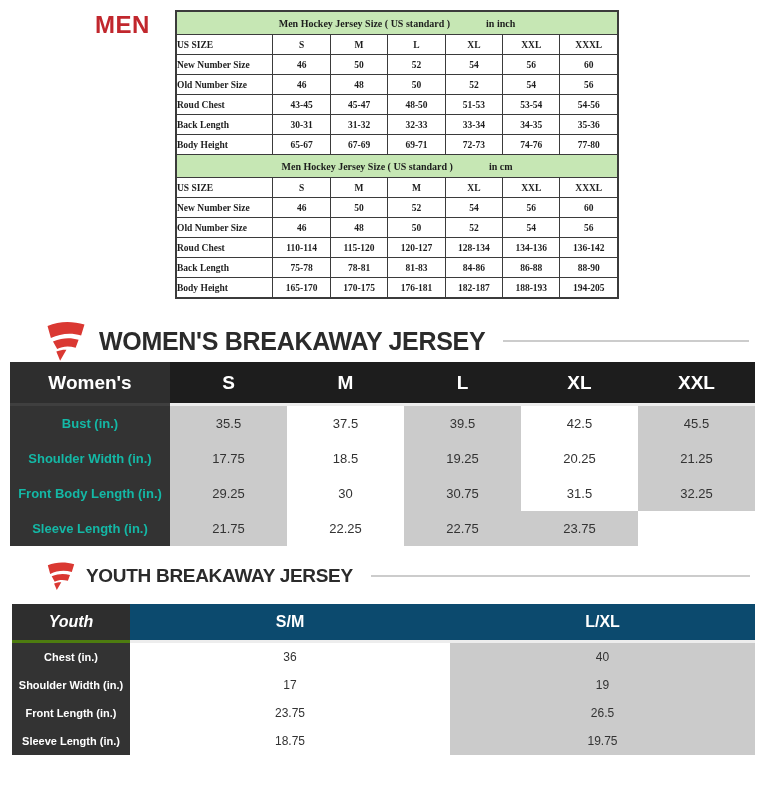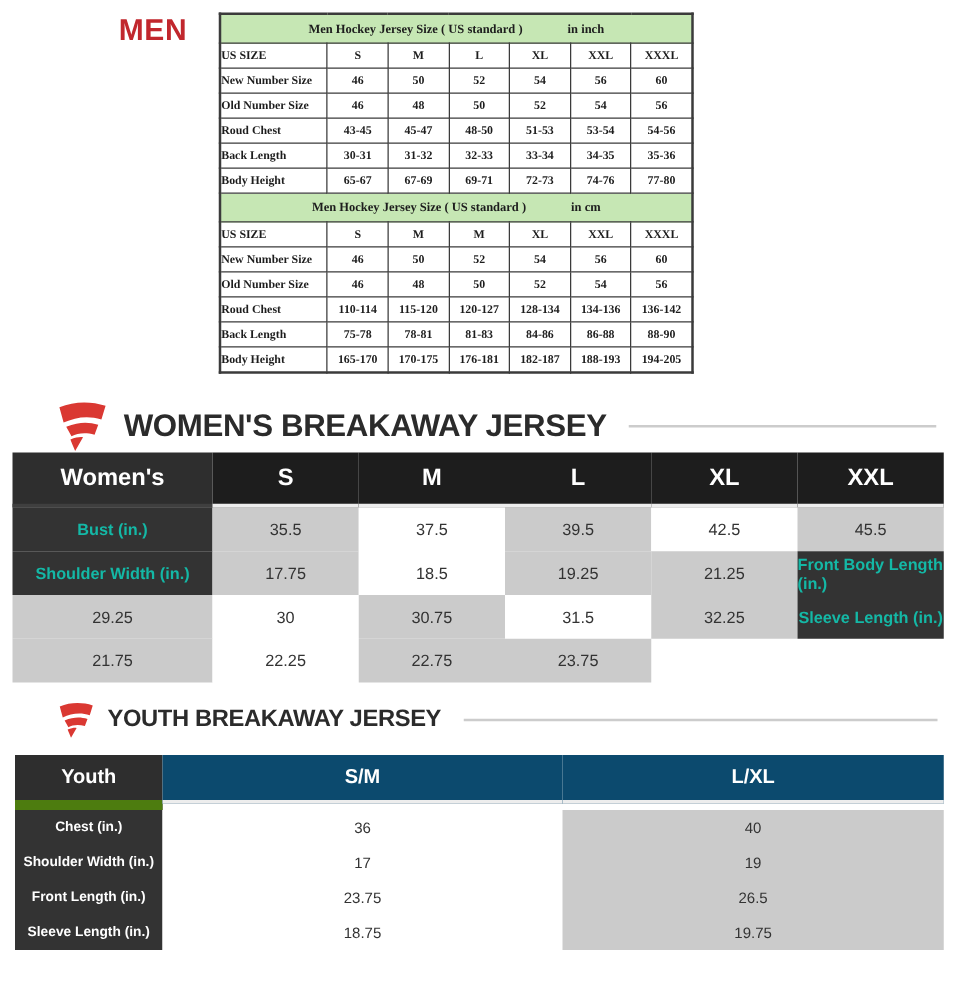--- a/index.html
+++ b/index.html
@@ -7,21 +7,21 @@
     width:768px;height:790px;position:relative;background:#ffffff;
     font-family:"Liberation Sans",sans-serif;overflow:hidden;
   }
 
   
   .men-title{
     position:absolute;left:95px;top:11px;
     font-size:24px;font-weight:900;letter-spacing:.5px;color:#c1272d;
   }
   .men-table{
-    position:absolute;left:175px;top:10px;width:380px;
+    position:absolute;left:175px;top:10px;width:444px;
     border-collapse:collapse;font-family:"Liberation Serif",serif;
     border:2px solid #3b3b3b;
   }
   .men-table td{
     border:1px solid #3b3b3b;font-size:9.5px;font-weight:bold;color:#1d1d1d;
     padding:3px 2px;height:13px;white-space:nowrap;
   }
   .men-table td.lbl{text-align:left;padding-left:0;width:86px;}
   .men-table td.num{text-align:center;width:48px;}
   .men-table td.band{
@@ -64,21 +64,21 @@
   #women-table .val{height:35px;font-size:13px;color:#333;}
 
   #youth-table{
     left:12px;top:604px;width:743px;
     grid-template-columns:118px 320px 305px;
   }
   #youth-table .hdr{
     height:36px;background:#0c4a6e;color:#fff;font-size:16px;font-weight:bold;
     border-bottom:3px solid #ededed;
   }
-  #youth-table .hdr.first{background:#2e2e2e;border-bottom:8px solid #4d7c0f;}
+  #youth-table .hdr.first{background:#2e2e2e;border-bottom:3px solid #4d7c0f;font-style:italic;}
   #youth-table .rlabel{
     height:28px;background:#333333;color:#fff;font-size:11px;font-weight:bold;
   }
   #youth-table .val{height:28px;font-size:12px;color:#333;}
 
   .bg-gray{background:#cbcbcb;}
   .bg-white{background:#ffffff;}
 </style>
 </head>
 <body>
@@ -226,20 +226,21 @@
     <div class="rlabel">Bust (in.)</div>
     <div class="val bg-gray">35.5</div>
     <div class="val bg-white">37.5</div>
     <div class="val bg-gray">39.5</div>
     <div class="val bg-white">42.5</div>
     <div class="val bg-gray">45.5</div>
     <div class="rlabel">Shoulder Width (in.)</div>
     <div class="val bg-gray">17.75</div>
     <div class="val bg-white">18.5</div>
     <div class="val bg-gray">19.25</div>
+    <div class="val bg-white">20.25</div>
     <div class="val bg-gray">21.25</div>
     <div class="rlabel">Front Body Length (in.)</div>
     <div class="val bg-gray">29.25</div>
     <div class="val bg-white">30</div>
     <div class="val bg-gray">30.75</div>
     <div class="val bg-white">31.5</div>
     <div class="val bg-gray">32.25</div>
     <div class="rlabel">Sleeve Length (in.)</div>
     <div class="val bg-gray">21.75</div>
     <div class="val bg-white">22.25</div>

